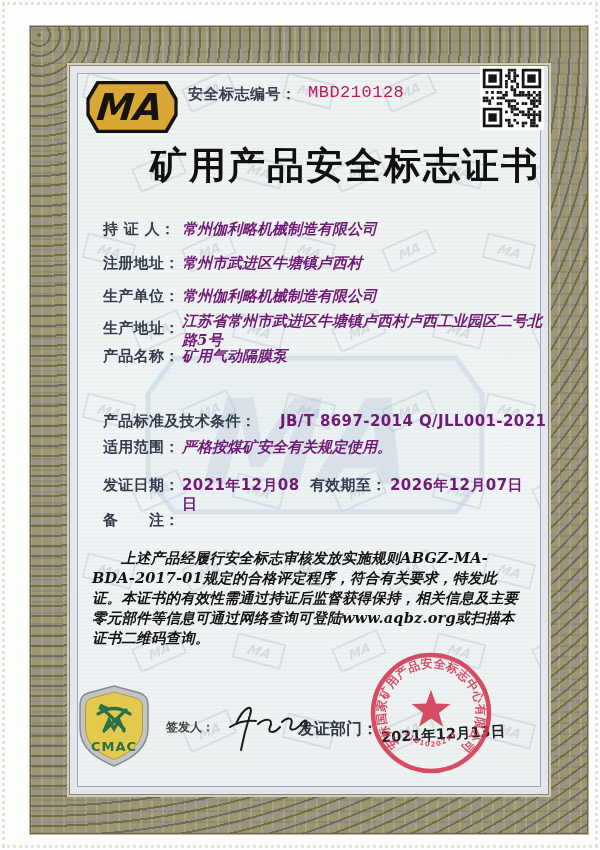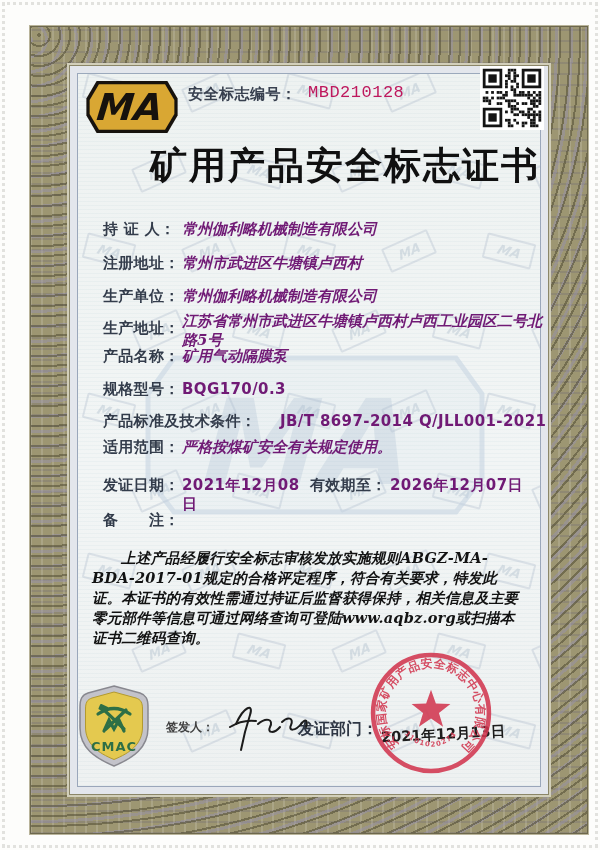--- a/index.html
+++ b/index.html
@@ -368,24 +368,20 @@
     <span class="val kai">常州伽利略机械制造有限公司</span>
   </div>
   <div class="row" style="top:312px">
     <span class="lab" style="margin-top:7px">生产地址：</span>
     <span class="val kai w360">江苏省常州市武进区牛塘镇卢西村卢西工业园区二号北路5号</span>
   </div>
   <div class="row" style="top:347px">
     <span class="lab">产品名称：</span>
     <span class="val kai">矿用气动隔膜泵</span>
   </div>
-  <div class="row" style="top:380px">
-    <span class="lab">规格型号：</span>
-    <span class="val num">BQG170/0.3</span>
-  </div>
   <div class="row" style="top:412px">
     <span class="lab wide">产品标准及技术条件：</span>
     <span class="val num">JB/T 8697-2014  Q/JLL001-2021</span>
   </div>
   <div class="row" style="top:438px">
     <span class="lab">适用范围：</span>
     <span class="val kai">严格按煤矿安全有关规定使用。</span>
   </div>
 
   <div class="row" style="top:476px">

